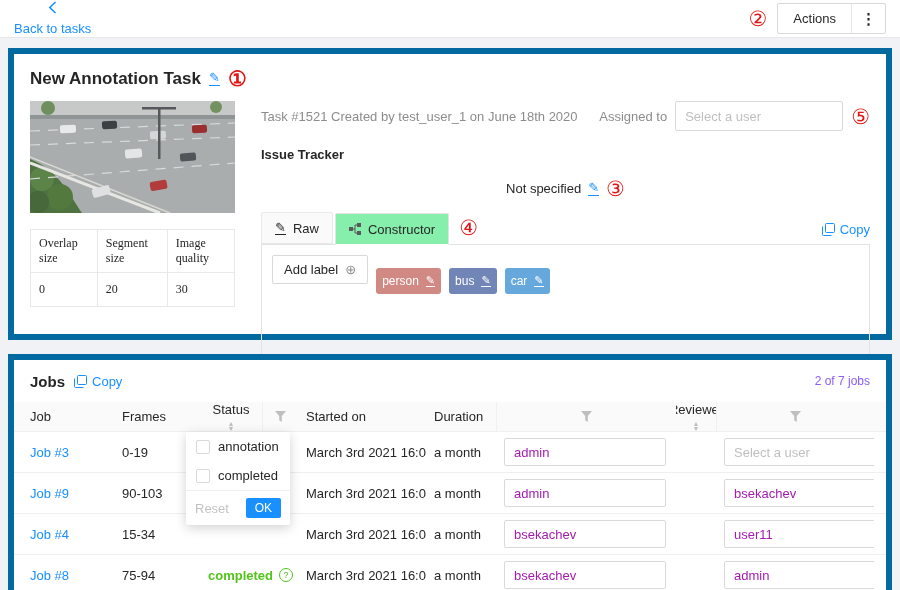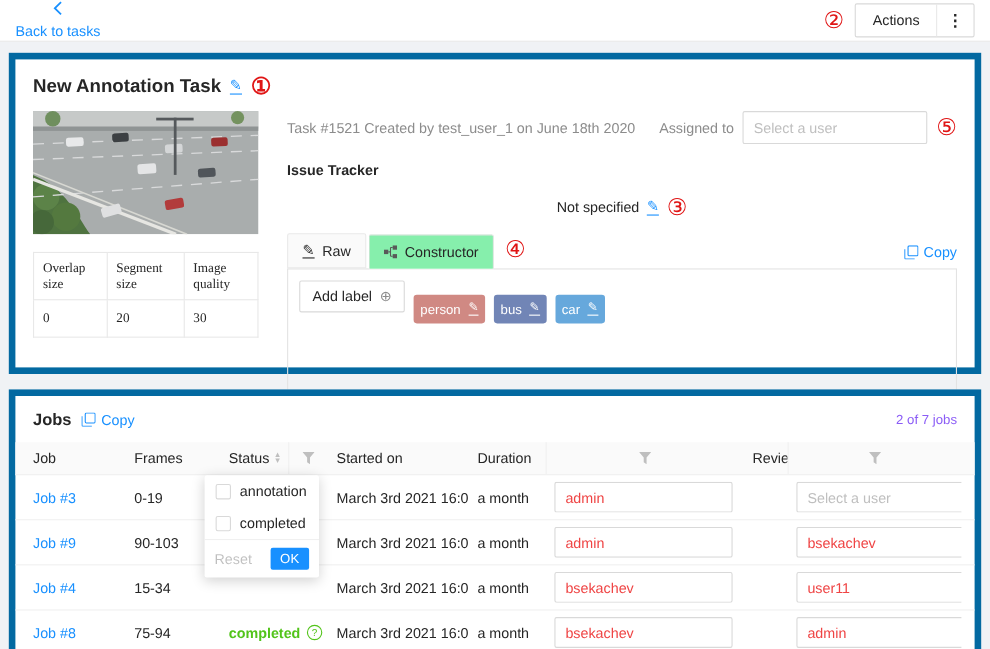--- a/index.html
+++ b/index.html
@@ -50,29 +50,29 @@
   .jobs-head{display:flex;align-items:center;gap:9px;padding:10px 16px;height:42px;}
   .jobs-title{font-size:15px;font-weight:700;}
   .copylink{display:flex;align-items:center;gap:5px;color:#1890ff;font-size:13px;cursor:pointer;}
   .jcount{margin-left:auto;font-size:12px;color:#8b5cf6;}
   .jtable{width:100%;font-size:13px;}
   .jrow{display:grid;grid-template-columns:100px 86px 62px 36px 128px 70px 180px 40px 158px 1fr;align-items:center;height:41px;border-bottom:1px solid #f0f0f0;}
   .jhead{height:30px;background:#fafafa;border-bottom:1px solid #f0f0f0;font-weight:500;}
   .jc{padding:0 8px;white-space:nowrap;display:flex;align-items:center;overflow:hidden;}
   .jc.first{padding-left:16px;overflow:visible;}
   .jc.span2{grid-column:3/5;overflow:visible;}
-  .jc.sortable{cursor:pointer;gap:4px;}
+  .jc.sortable{cursor:pointer;gap:4px;flex-direction:column;}
   .carets{display:flex;flex-direction:column;justify-content:center;}
   .carets span{font-size:7px;line-height:5.5px;color:#bfbfbf;}
   .carets .on{color:#1890ff;}
   .fcell{justify-content:center;border-left:1px solid #f0f0f0;height:100%;cursor:pointer;}
   .joblink{color:#1890ff;cursor:pointer;}
   .completed{color:#52c41a;font-weight:700;}
   .helpic{width:14px;height:14px;border:1px solid #52c41a;border-radius:50%;color:#52c41a;font-size:9px;display:flex;align-items:center;justify-content:center;margin-left:6px;flex:none;cursor:pointer;}
-  .tinp{height:28px;width:162px;border:1px solid #d9d9d9;border-radius:2px;padding:0 9px;font-size:13px;font-family:inherit;color:#ef4444;background:#fff;}
+  .tinp{height:28px;width:162px;border:1px solid #d9d9d9;border-radius:2px;padding:0 9px;font-size:13px;font-family:inherit;color:#a21caf;background:#fff;}
   .tinp::placeholder{color:#bfbfbf;}
 
   
   .filter-dd{position:absolute;left:172px;top:72px;width:104px;background:#fff;border-radius:2px;box-shadow:0 3px 12px rgba(0,0,0,.18);z-index:10;}
   .fd-item{display:flex;align-items:center;gap:8px;padding:7px 10px;font-size:13px;cursor:pointer;}
   .cbx{width:14px;height:14px;border:1px solid #d9d9d9;border-radius:2px;background:#fff;flex:none;}
   .fd-foot{display:flex;align-items:center;justify-content:space-between;border-top:1px solid #f0f0f0;padding:7px 9px;}
   .reset{color:rgba(0,0,0,.25);font-size:13px;cursor:not-allowed;background:none;border:none;font-family:inherit;}
   .okbtn{background:#1890ff;color:#fff;font-size:12px;padding:3px 9px;border-radius:2px;border:none;cursor:pointer;font-family:inherit;}
 </style>

